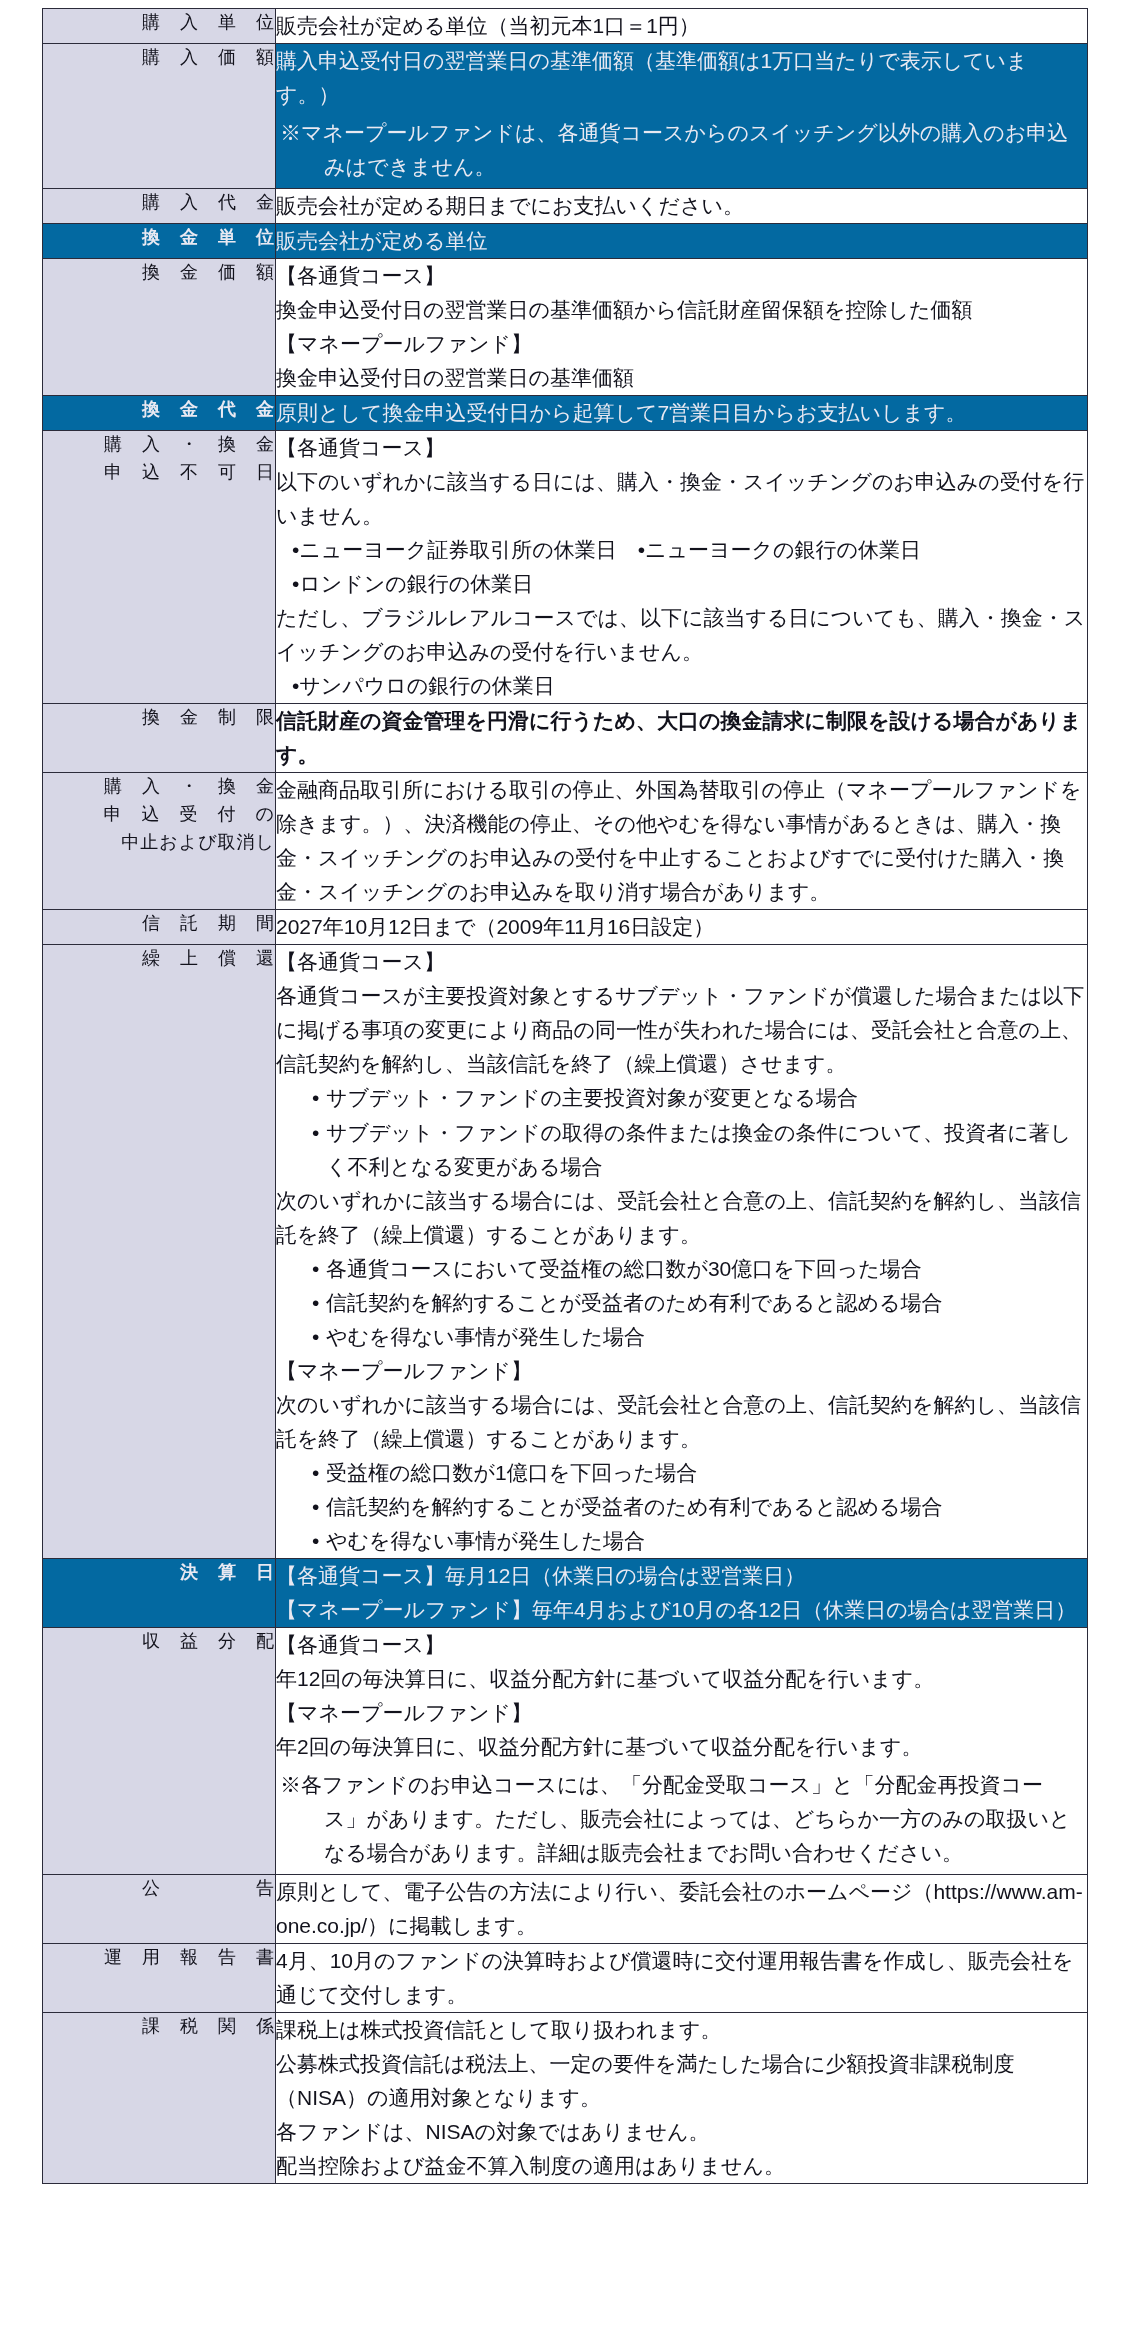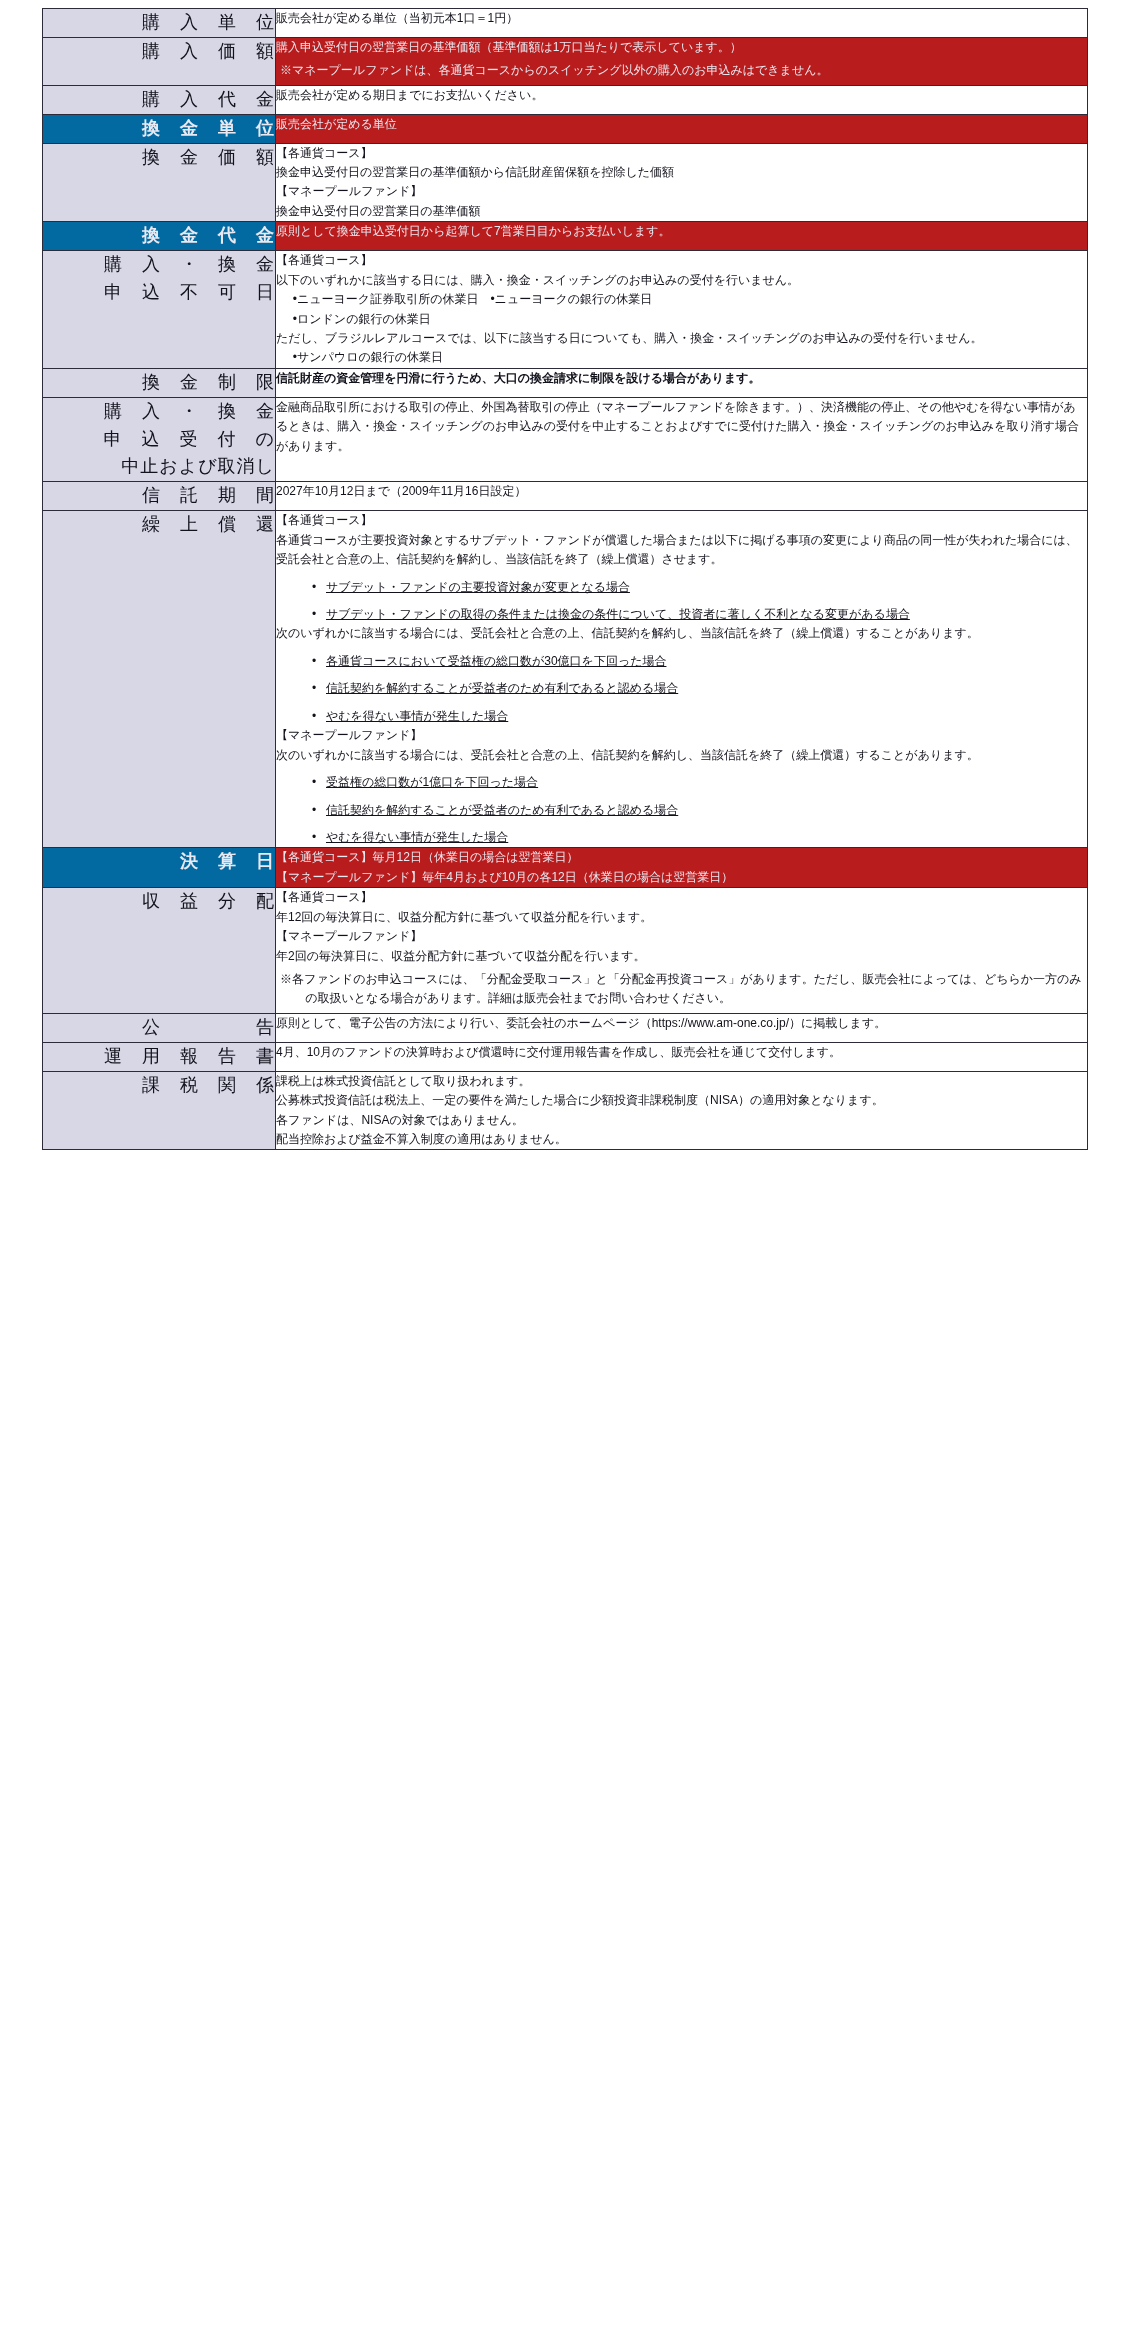--- a/index.html
+++ b/index.html
@@ -38,49 +38,48 @@
     padding: 10px 6px;
     line-height: 1.55;
   }
   td.label.dark {
     background: #0369a1;
     color: #e9e9f2;
     font-weight: bold;
   }
   td.content {
     background: #ffffff;
-    font-size: 12px;
+    font-size: 21px;
     color: #12121c;
     padding: 11px 14px 12px 14px;
     line-height: 1.62;
   }
   td.content.dark {
-    background: #b91c1c;
+    background: #0369a1;
     color: #e9e9f2;
   }
   td.content.bold {
     font-weight: bold;
     margin-top: 40px;
   }
   .line {
     margin: 0;
     padding: 0;
   }
   .bullet {
     margin: 0 0 0 18px;
     padding: 0;
     text-indent: -0.1em;
   }
   .bullet2 {
-    margin: 8px 0 0 36px;
+    margin: 0 0 0 36px;
     padding: 0;
     position: relative;
     padding-left: 14px;
     text-indent: 0;
-    text-decoration: underline;
   }
   .bullet2:before {
     content: "\2022";
     position: absolute;
     left: 0;
     top: 0;
   }
   .indent1 {
     margin: 4px;
     padding-left: 2.1em;

